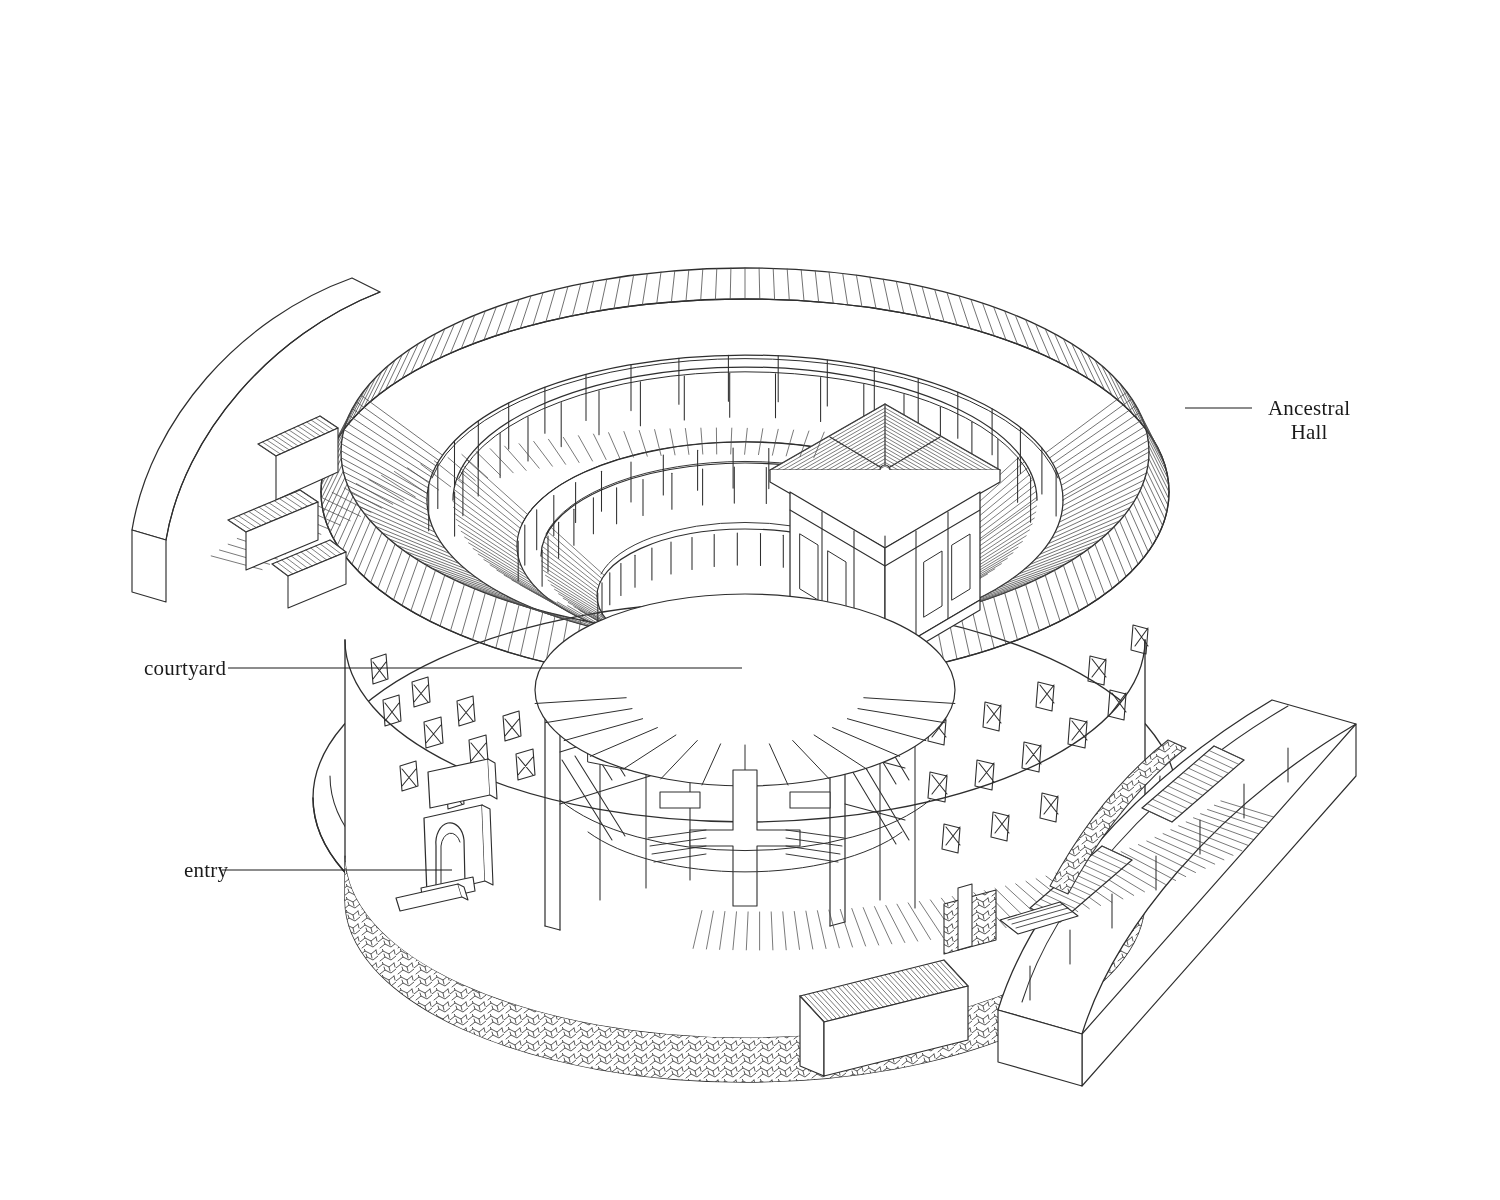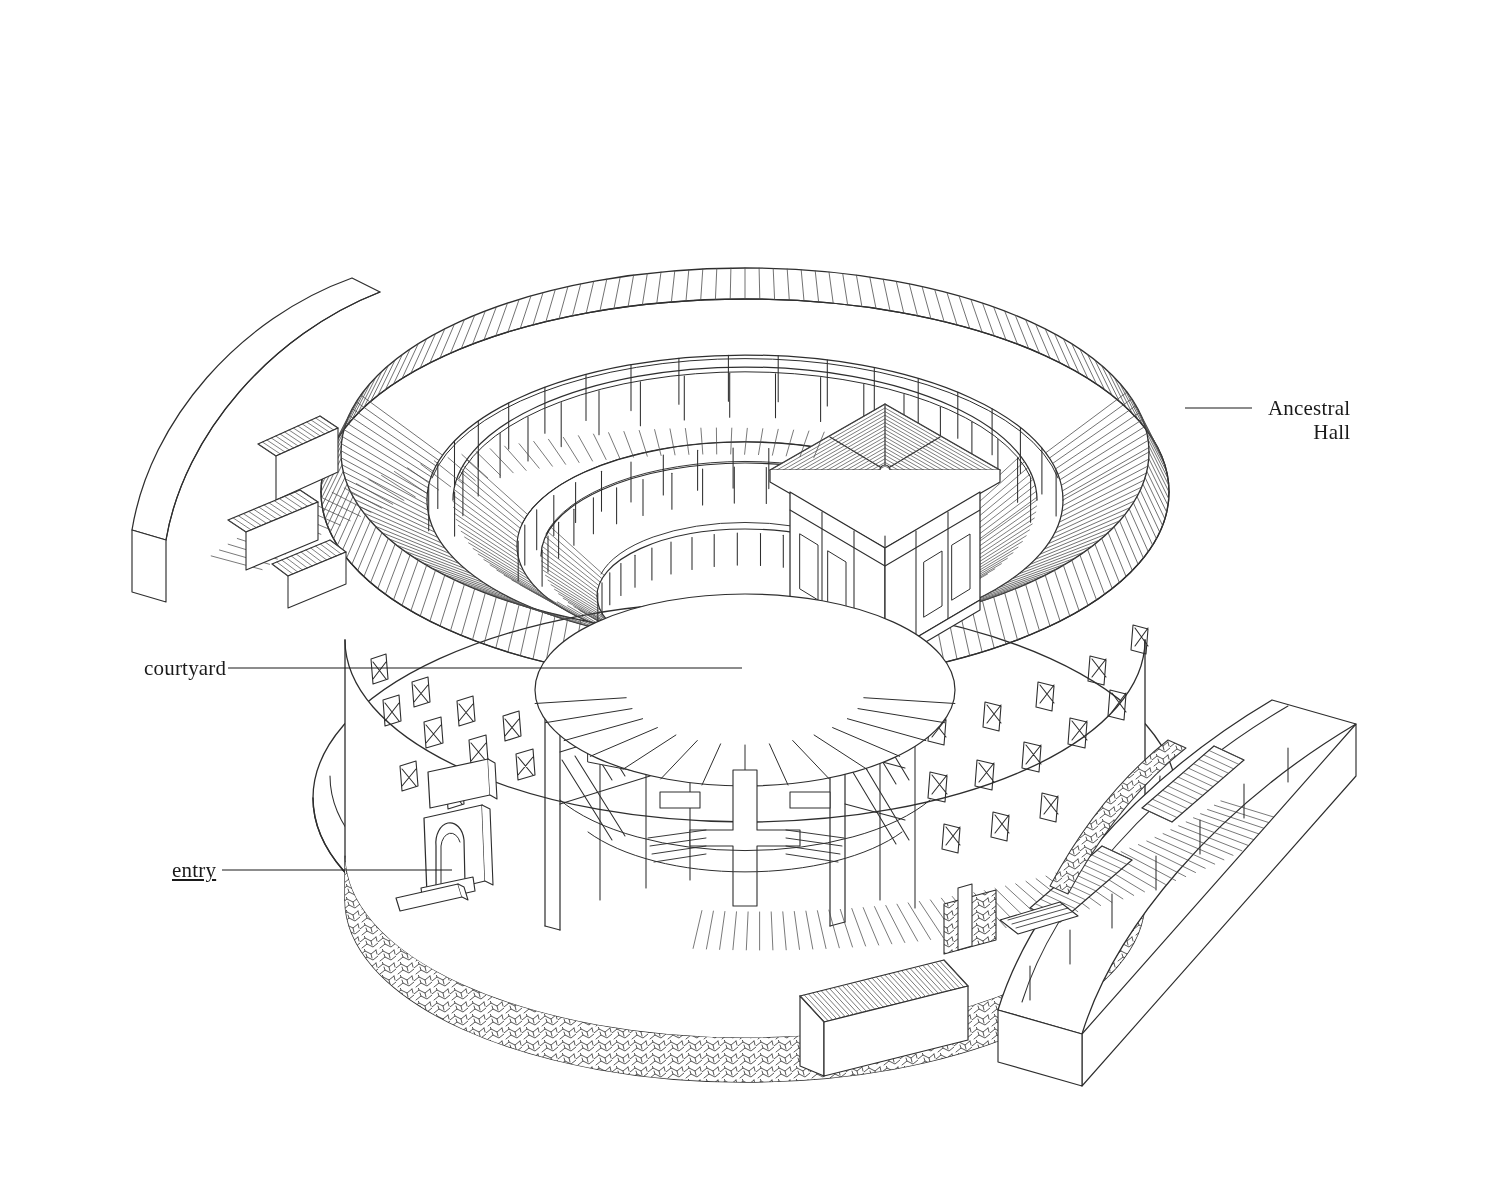--- a/index.html
+++ b/index.html
@@ -40,21 +40,21 @@
     position: absolute;
     font-family: "Liberation Serif", "DejaVu Serif", serif;
     font-size: 21px;
     line-height: 1.16;
     color: #1a1a1a;
     letter-spacing: 0.2px;
     white-space: pre-line;
     pointer-events: auto;
   }
   .callout.left-aligned {
-    text-align: right;
+    text-align: center;
   }
 </style>
 </head>
 <body>
 
 <div id="stage">
 
   <svg id="drawing" viewBox="0 0 1500 1200">
     <defs>
 
@@ -1182,16 +1182,16 @@
         <line x1="1252" y1="408" x2="1185" y2="408"></line>
         <line x1="228" y1="668" x2="742" y2="668"></line>
         <line x1="222" y1="870" x2="452" y2="870"></line>
       </g>
   </svg>
 
   <div class="annotation-layer">
     <div class="callout left-aligned" id="callout-0" style="left: 1268px; top: 396px;">Ancestral
 Hall</div>
     <div class="callout left-aligned" id="callout-1" style="left: 144px; top: 656px;">courtyard</div>
-    <div class="callout left-aligned" id="callout-2" style="left: 172px; top: 858px; text-decoration: underline;">entry</div>
+    <div class="callout left-aligned" id="callout-2" style="left: 184px; top: 858px;">entry</div>
   </div>
 
 </div>
 
 </body></html>

